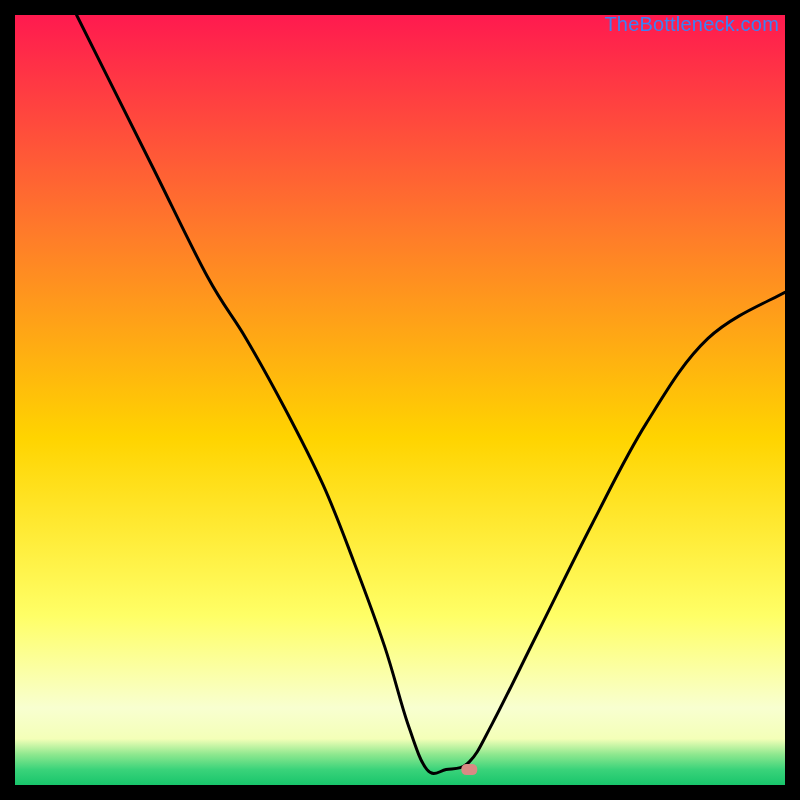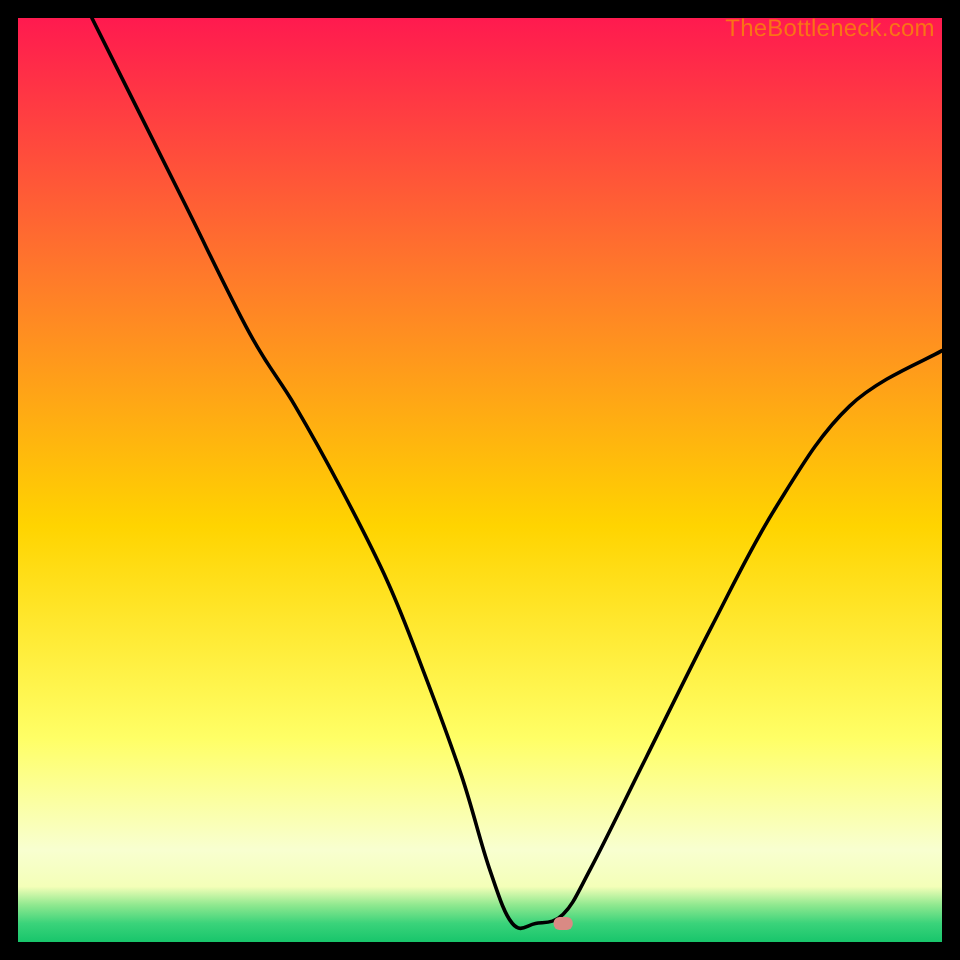--- a/index.html
+++ b/index.html
@@ -16,21 +16,21 @@
     left: 15px;
     top: 15px;
     width: 770px;
     height: 770px;
     background: #000;
   }
   .watermark {
     position: absolute;
     top: -2px;
     right: 6px;
-    color: #f97316;
+    color: #3b82f6;
     font-size: 20px;
     font-weight: 400;
     letter-spacing: 0.2px;
     z-index: 10;
   }
   .plot {
     position: absolute;
     left: 0;
     top: 0;
     width: 770px;

